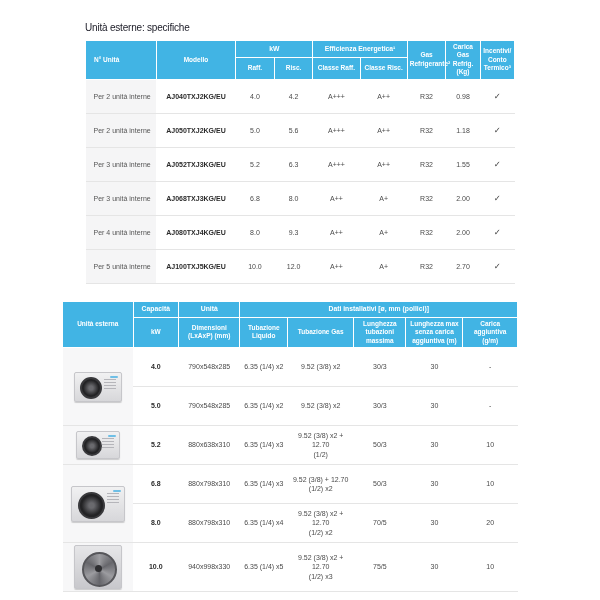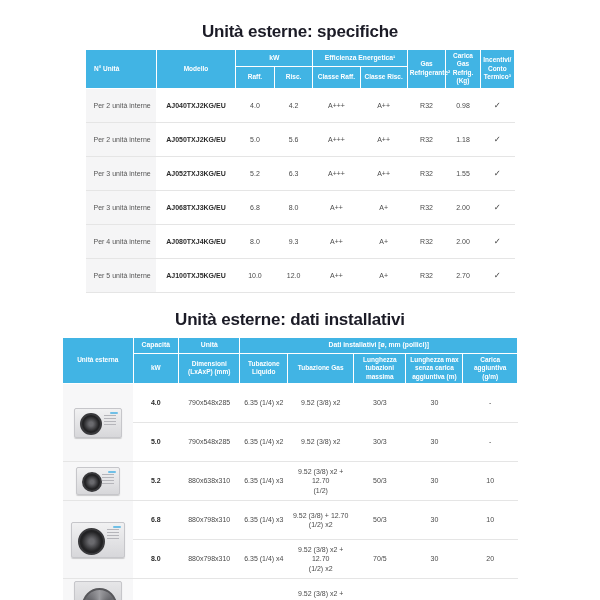--- a/index.html
+++ b/index.html
@@ -2,21 +2,21 @@
 <html><head>
 <meta charset="utf-8">
 <style>
   html,body{margin:0;padding:0;}
   body{
     width:600px;height:600px;overflow:hidden;background:#ffffff;
     font-family:"Liberation Sans",sans-serif;
   }
   .sec1{margin:22px 0 0 85px;width:430px;}
   .sec2{margin:17px 0 0 62px;width:456px;}
-  .title{font-size:17px;font-weight:bold;color:#1b1b26;margin:0 0 7px 0;letter-spacing:-.2px;text-align:center;}
+  .title{font-size:10px;font-weight:normal;color:#1b1b26;margin:0 0 7px 0;letter-spacing:-.2px;}
   table{border-collapse:collapse;table-layout:fixed;width:100%;}
   th{
     background:#41b4e4;color:#ffffff;font-weight:bold;font-size:6.5px;line-height:1.3;
     padding:2px 2px;border:1px solid #ffffff;text-align:center;vertical-align:middle;
     white-space:pre-line;
   }
   th.group{font-size:6.8px;}
   th.al{text-align:left;padding-left:8px;}
   td{
     font-size:7px;color:#4a4a4a;text-align:center;vertical-align:middle;
@@ -155,21 +155,20 @@
         <td>A+</td>
         <td>R32</td>
         <td>2.70</td>
         <td class="check">✓</td>
       </tr>
     </tbody>
   </table>
 </div>
 
 <div class="sec2">
-  <div class="title">Unità esterne: dati installativi</div>
   <table class="t2">
     <colgroup>
       <col style="width:15.5%">
         <col style="width:10%">
         <col style="width:13.5%">
         <col style="width:10.5%">
       <col style="width:14.5%">
         <col style="width:11.5%">
         <col style="width:12.5%">
         <col style="width:12%">

